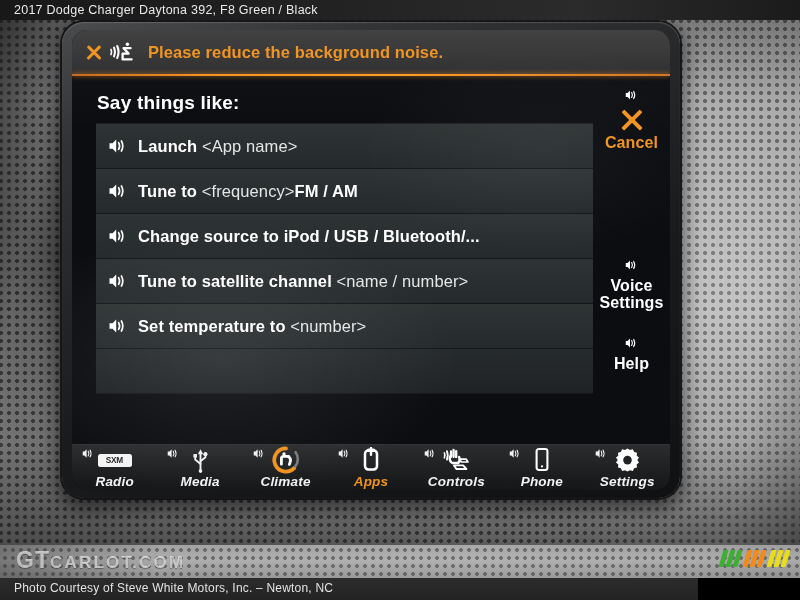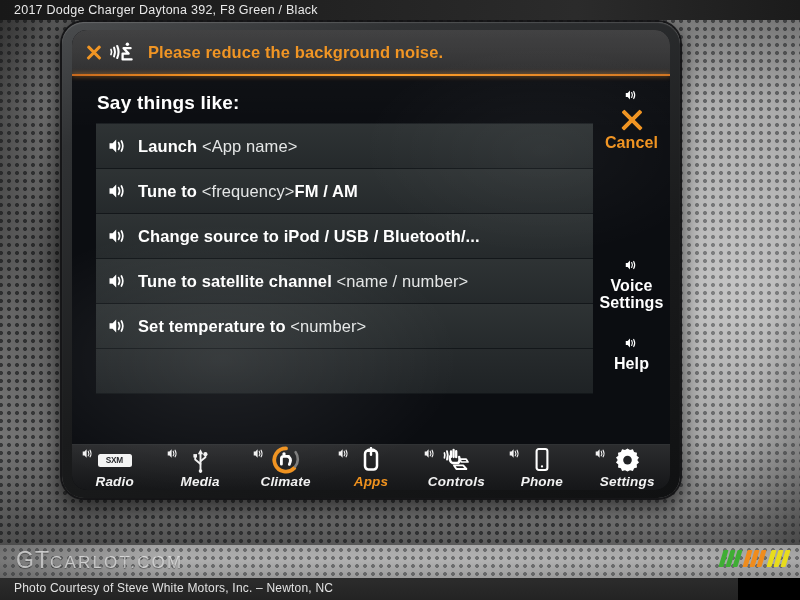--- a/index.html
+++ b/index.html
@@ -301,21 +301,21 @@
   #watermark-dots {
     position: absolute; inset: -6px;
     background-image: radial-gradient(circle at 3px 3px, rgba(40,42,44,.6) 1.6px, rgba(0,0,0,0) 2.2px);
     background-size: 8px 8px;
     opacity: .8;
   }
   #watermark-text {
     position: absolute;
     left: 16px; top: 2px;
     font-size: 23px;
-    font-weight: normal;
+    font-weight: bold;
     color: rgba(255,255,255,.62);
     text-shadow: 0 1px 1px rgba(0,0,0,.35);
     letter-spacing: 1px;
     white-space: nowrap;
   }
   #watermark-text .sm {
     font-size: 17px;
     letter-spacing: 2.2px;
   }
   #logo-bars {
@@ -333,21 +333,20 @@
     border-radius: 1px;
   }
 
   
   #courtesy-bar {
     position: absolute;
     left: 0; top: 578px;
     width: 698px; height: 22px;
     background: linear-gradient(180deg,#2c2c2c 0%, #232323 100%);
     z-index: 58;
-    padding-left: 40px;
   }
   #courtesy-text {
     position: absolute;
     left: 14px; top: 3px;
     font-size: 12px;
     color: #e2e2e2;
     letter-spacing: .2px;
     white-space: nowrap;
   }
 </style>

